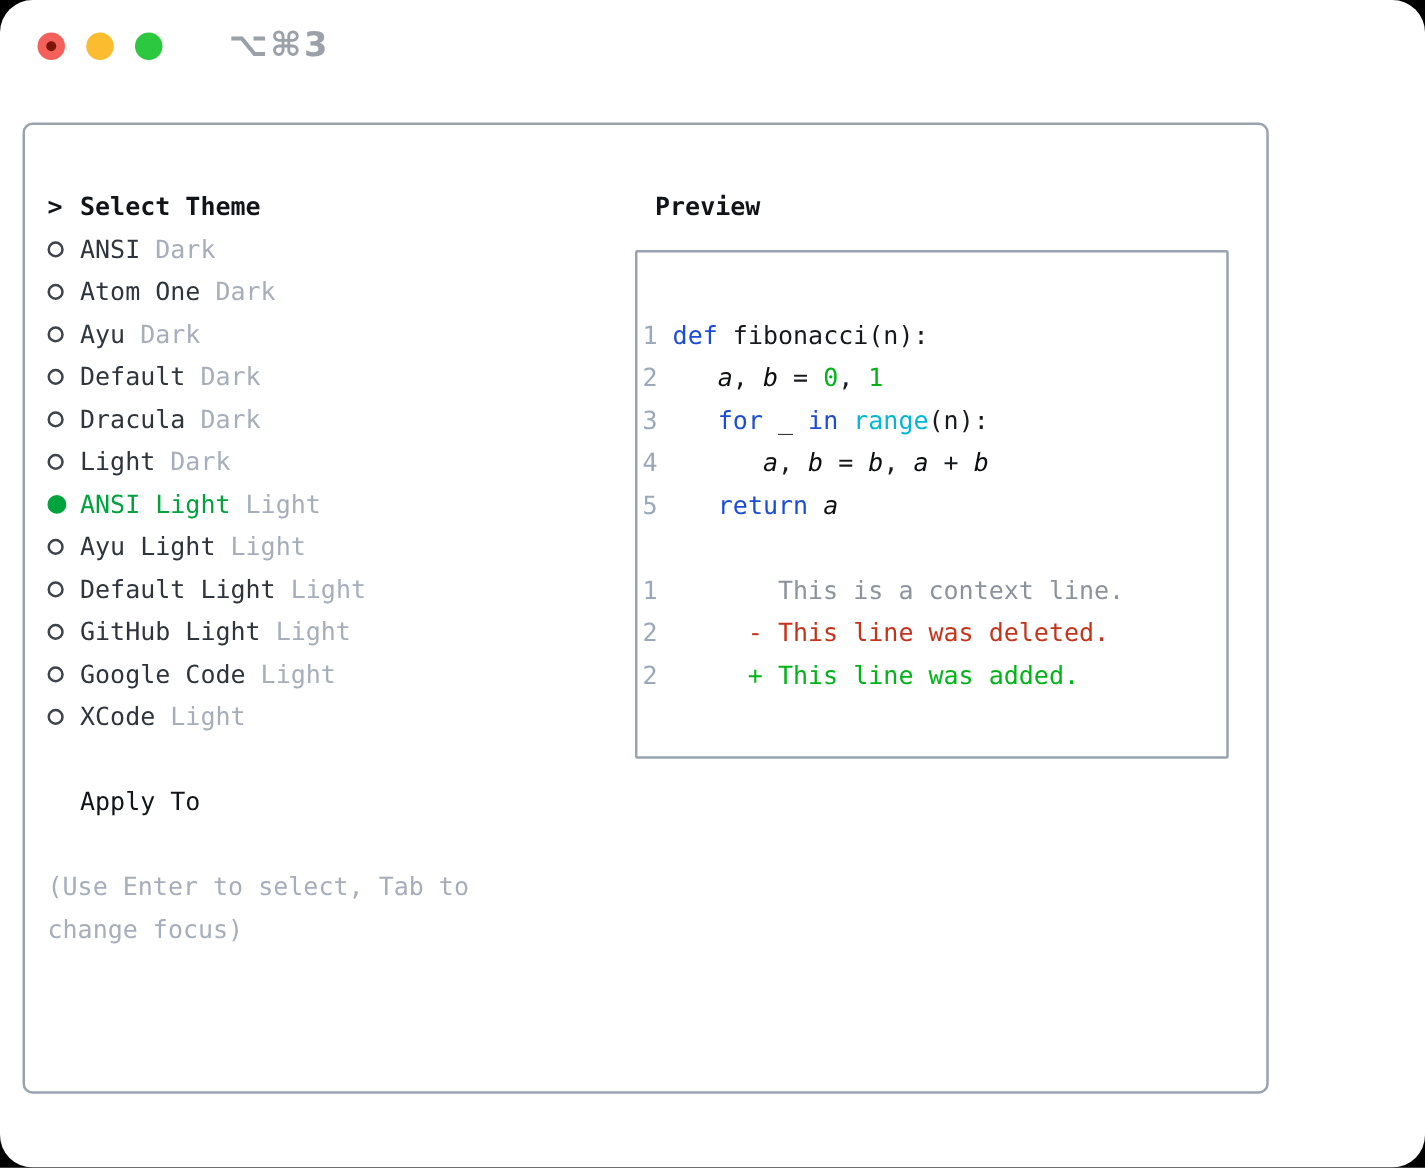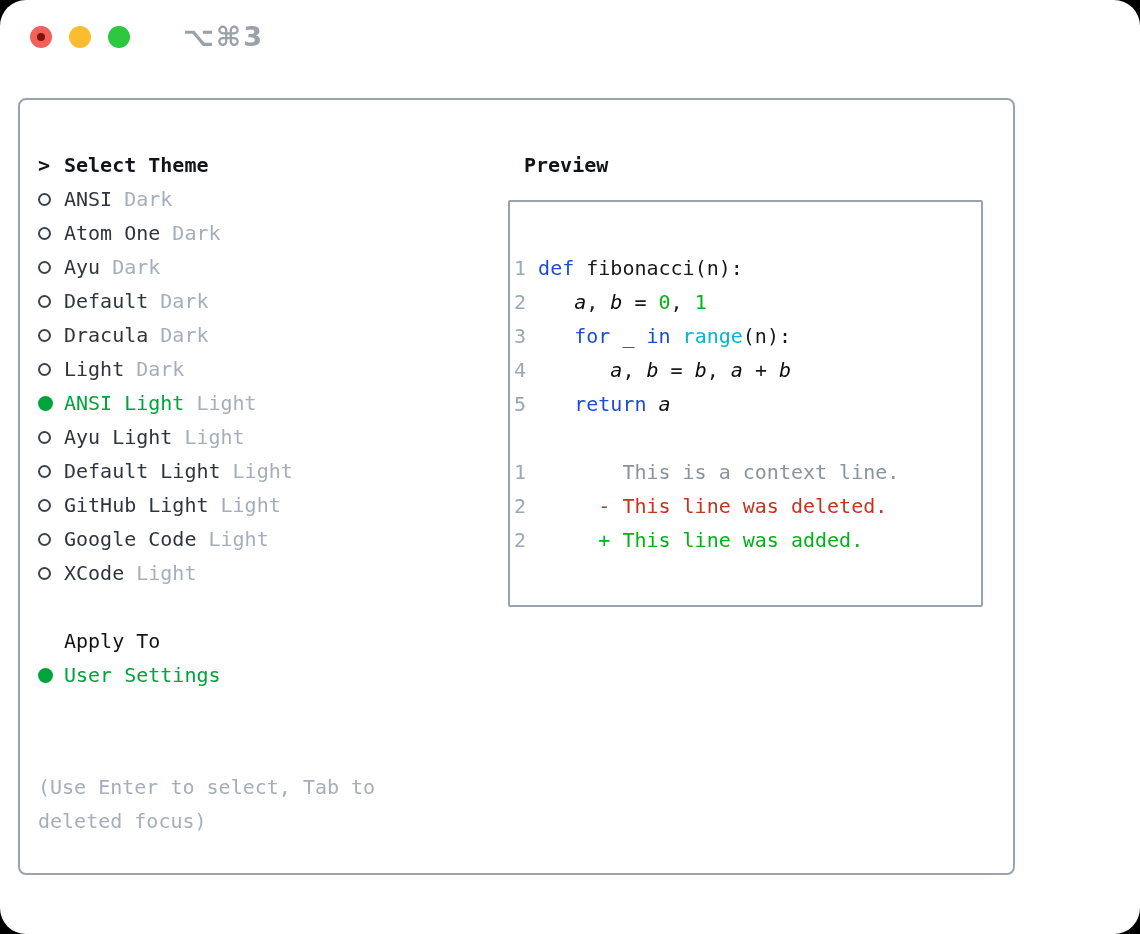--- a/index.html
+++ b/index.html
@@ -24,21 +24,21 @@
   .marker{width:26px;display:flex;align-items:center;flex:0 0 26px;}
   .dot-hollow{width:13px;height:13px;border:2px solid var(--circ);border-radius:50%;box-sizing:border-box;}
   .dot-filled{width:15px;height:15px;border-radius:50%;background:var(--selgreen);}
   .prompt{font-weight:bold;color:var(--black);}
   .l-title{font-weight:bold;color:var(--black);}
   .t-name{color:var(--text);}
   .row.sel .t-name{color:var(--selgreen);}
   .t-tag{color:var(--muted);margin-left:1ch;}
   .section-title{color:var(--black);}
   .spacer{height:34px;}
-  .hint{color:var(--muted);margin-top:44px;}
+  .hint{color:var(--muted);}
   
   .preview-title{position:absolute;left:504px;top:48px;height:34px;line-height:34px;font-weight:bold;color:var(--black);}
   .preview-box{position:absolute;left:488px;top:100px;width:475px;height:407px;border:2px solid var(--border);border-radius:2px;box-sizing:border-box;padding:49px 0 0 4px;overflow:hidden;}
   .cline{height:34px;white-space:pre;}
   .ln{color:var(--lineno);}
   .tok-p{color:var(--code);}
   .tok-k{color:var(--kw);}
   .tok-b{color:var(--cyan);text-align:right;}
   .tok-num{color:var(--green);}
   .tok-v{color:var(--vtext);font-style:italic;}
@@ -156,33 +156,27 @@
         </div>
 
       <div class="spacer"></div>
 
       <div class="row">
         <span class="marker"></span>
         <span class="section-title">Apply To</span>
       </div>
 
       <div id="apply-list">
-          <div class="row sel">
-            <span class="marker">
-              <span class="dot-filled"></span>
-            </span>
-            <span class="t-name">User Settings</span>
-          </div>
         </div>
 
       <div class="spacer"></div>
 
       <div class="hint" id="hint">
           <div class="row">(Use Enter to select, Tab to</div>
-          <div class="row">deleted focus)</div>
+          <div class="row">change focus)</div>
         </div>
     </div>
 
     <div class="preview-title">Preview</div>
 
     <div class="preview-box">
       <div id="code">
           <div class="cline"><span class="ln">1</span><span class="tok-p"> </span><span class="tok-k">def</span><span class="tok-p"> fibonacci(n):</span></div>
           <div class="cline"><span class="ln">2</span><span class="tok-p">    </span><span class="tok-v">a</span><span class="tok-p">, </span><span class="tok-v">b</span><span class="tok-p"> = </span><span class="tok-num">0</span><span class="tok-p">, </span><span class="tok-num">1</span></div>
           <div class="cline"><span class="ln">3</span><span class="tok-p">    </span><span class="tok-k">for</span><span class="tok-p"> _ </span><span class="tok-k">in</span><span class="tok-p"> </span><span class="tok-b">range</span><span class="tok-p">(n):</span></div>

